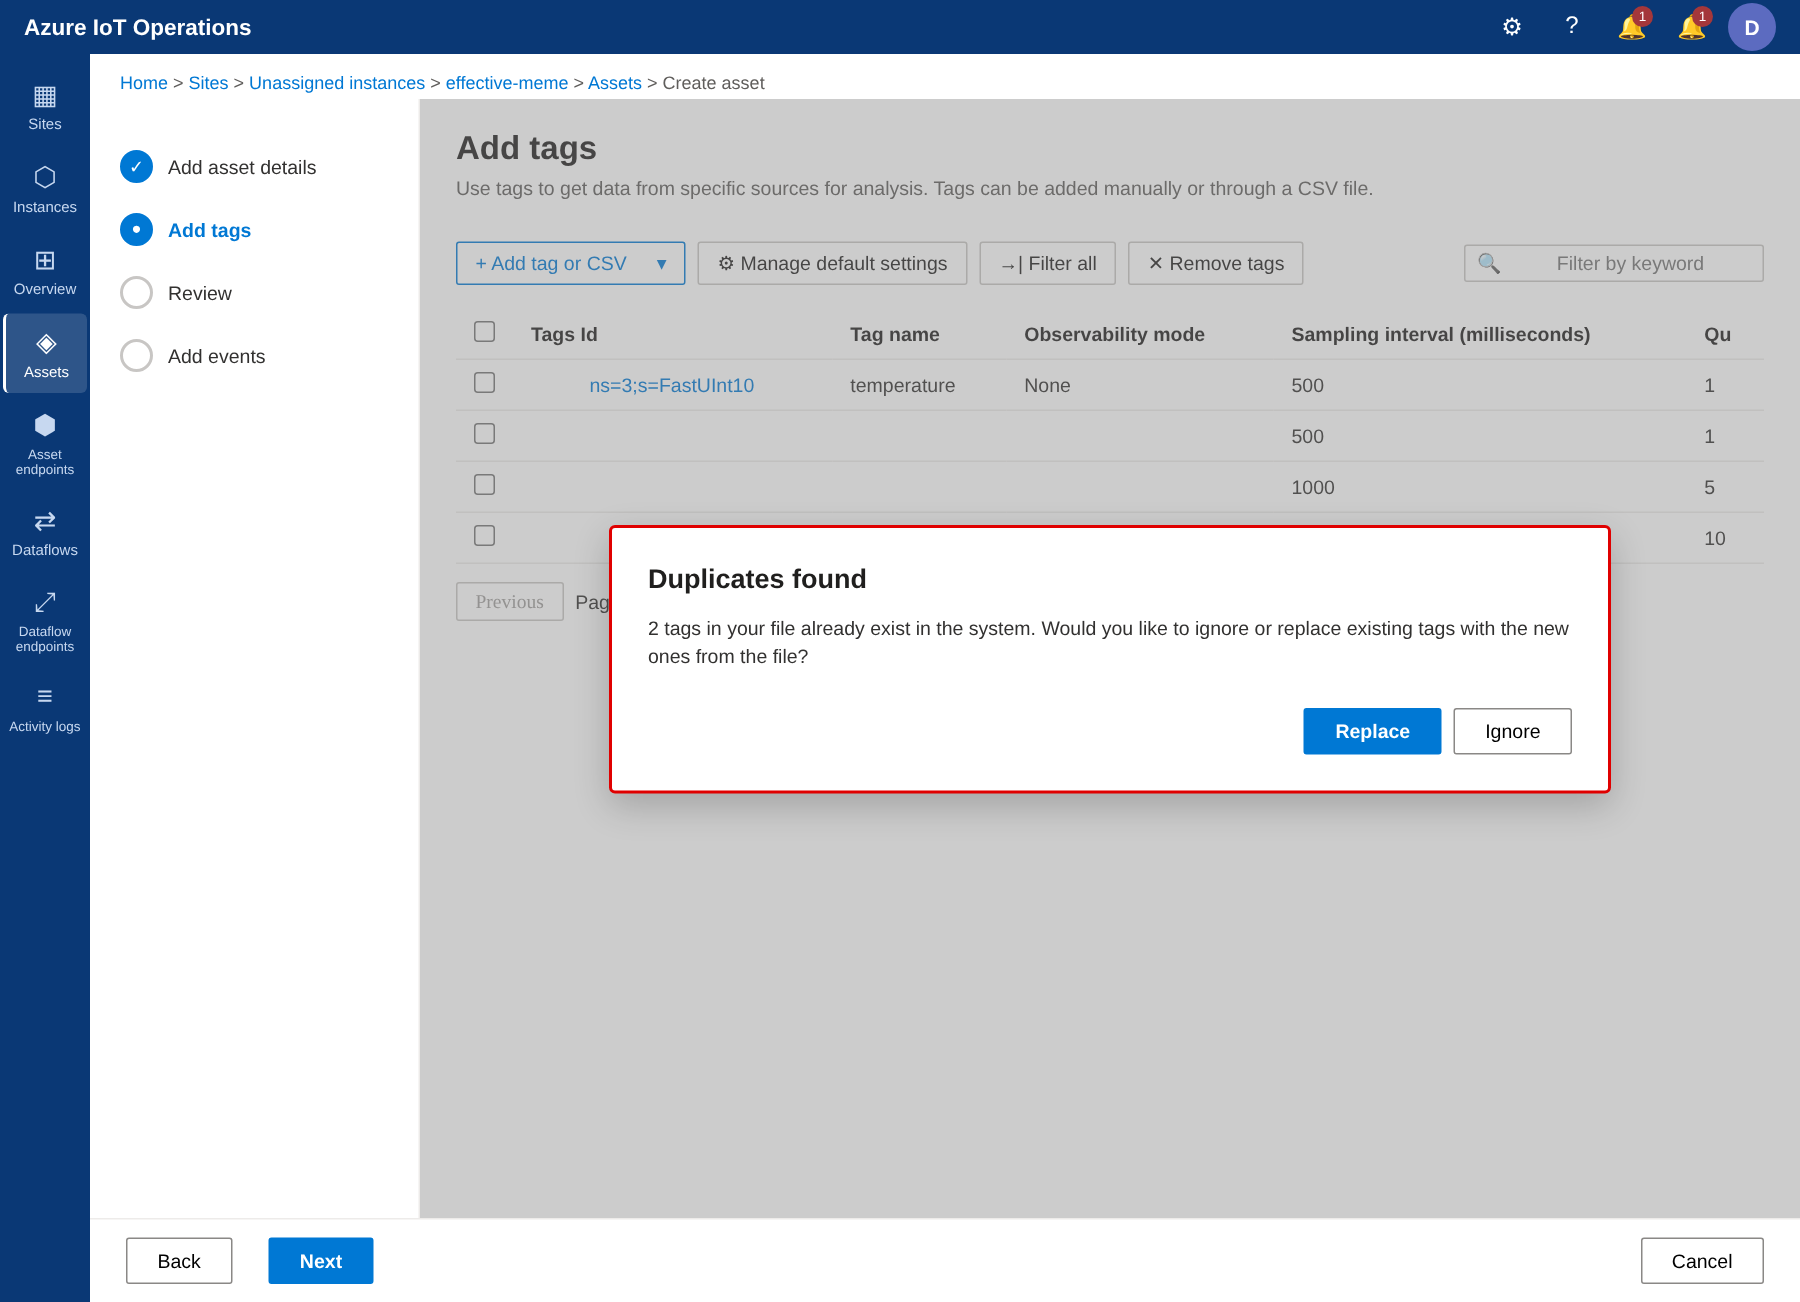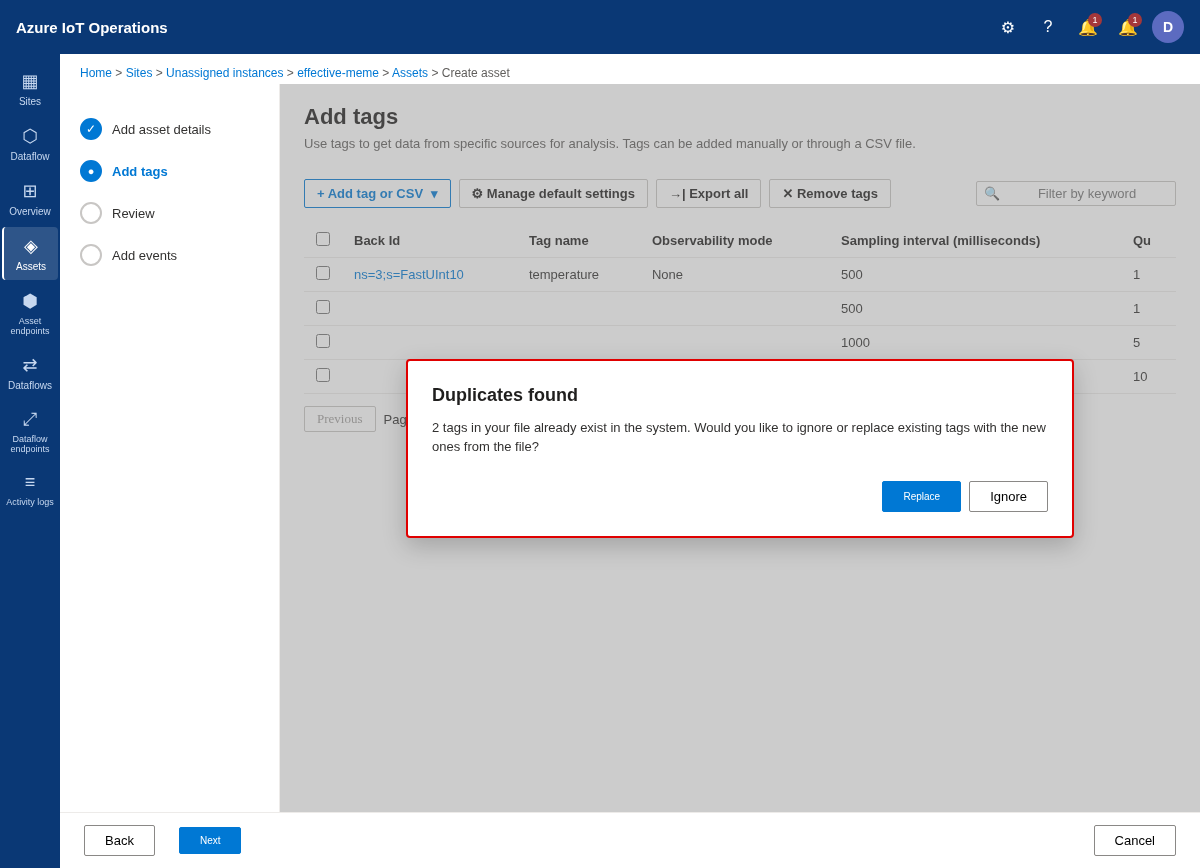--- a/index.html
+++ b/index.html
@@ -1,21 +1,21 @@
 <!DOCTYPE html>
 <html><head>
   <meta charset="utf-8">
   <style>
     * { box-sizing: border-box; margin: 0; padding: 0; }
     body { font-family: 'Segoe UI', Arial, sans-serif; font-size: 13px; background: #f3f2f1; height: 868px; overflow: hidden; display: flex; flex-direction: column; }
 
     
     .top-nav {
       background: #0a3875;
-      height: 54px;
+      height: 36px;
       display: flex;
       align-items: center;
       padding: 0 16px;
       flex-shrink: 0;
       color: white;
     }
     .top-nav-title {
       font-size: 15px;
       font-weight: 600;
       color: white;
@@ -170,29 +170,28 @@
 
     
     .toolbar {
       display: flex;
       align-items: center;
       gap: 8px;
       margin-bottom: 16px;
       flex-wrap: wrap;
     }
     .toolbar-btn {
-      display: flex; align-items: flex-end; gap: 8px;
+      display: flex; align-items: flex-end; gap: 20px;
       padding: 6px 12px;
       border: 1px solid #c8c6c4;
       background: white;
       color: #201f1e;
       font-size: 13px;
       cursor: pointer;
       border-radius: 2px;
-      font-weight: bold;
     }
     .toolbar-btn.primary-icon { color: #0078d4; border-color: #0078d4; }
     .filter-input-wrap {
       margin-left: auto;
       display: flex; align-items: center;
       border: 1px solid #c8c6c4;
       border-radius: 2px;
       background: white;
       padding: 4px 8px;
       gap: 6px;
@@ -218,21 +217,21 @@
       color: #201f1e;
       border-bottom: 1px solid #edebe9;
       background: white;
       white-space: nowrap;
     }
     .data-table td {
       padding: 8px 12px;
       border-bottom: 1px solid #edebe9;
       color: #323130;
     }
-    .cell-link { color: #0078d4; cursor: pointer; text-decoration: none; }
+    .cell-link { color: #0078d4; cursor: pointer; text-decoration: none; margin-left: 39px; }
     .checkbox-cell { width: 36px; }
     input[type="checkbox"] { width: 14px; height: 14px; cursor: pointer; }
 
     
     .overlay {
       position: absolute;
       top: 0; left: 0; right: 0; bottom: 0;
       background: rgba(128,128,128,0.4);
       z-index: 10;
       display: flex;
@@ -268,22 +267,22 @@
       display: flex;
       justify-content: flex-end;
       gap: 8px;
     }
     .btn-primary {
       padding: 7px 20px;
       background: #0078d4;
       color: white;
       border: 1px solid #0078d4;
       border-radius: 2px;
-      font-size: 10px;
-      font-weight: 400;
+      font-size: 13px;
+      font-weight: 700;
       cursor: pointer;
     }
     .btn-secondary {
       padding: 7px 20px;
       background: white;
       color: #000000;
       border: 1px solid #8a8886;
       border-radius: 2px;
       font-size: 13px;
       cursor: pointer;
@@ -356,21 +355,21 @@
 
 <div class="main-layout">
 
   <div class="sidebar">
     <div class="sidebar-item">
       <span class="sidebar-icon">▦</span>
       <span>Sites</span>
     </div>
     <div class="sidebar-item">
       <span class="sidebar-icon">⬡</span>
-      <span>Dataflow</span>
+      <span>Instances</span>
     </div>
     <div class="sidebar-item">
       <span class="sidebar-icon">⊞</span>
       <span>Overview</span>
     </div>
     <div class="sidebar-item active">
       <span class="sidebar-icon">◈</span>
       <span>Assets</span>
     </div>
     <div class="sidebar-item">
@@ -434,38 +433,38 @@
 
         <div class="toolbar">
           <button class="toolbar-btn primary-icon">
             <span>+ Add tag or CSV</span>
             <span>▾</span>
           </button>
           <button class="toolbar-btn">
             <span>⚙ Manage default settings</span>
           </button>
           <button class="toolbar-btn">
-            <span>→| Export all</span>
+            <span>→| Filter all</span>
           </button>
           <button class="toolbar-btn">
             <span>✕ Remove tags</span>
           </button>
           <div class="filter-input-wrap">
             <span>🔍</span>
             <input type="text" class="filter-input" placeholder="Filter by keyword" style="">
           </div>
         </div>
 
         <table class="data-table">
           <thead>
             <tr>
               <th class="checkbox-cell">
                 <input type="checkbox" style="">
               </th>
-              <th>Back Id</th>
+              <th>Tags Id</th>
               <th>Tag name</th>
               <th>Observability mode</th>
               <th>Sampling interval (milliseconds)</th>
               <th>Qu</th>
             </tr>
           </thead>
           <tbody>
             <tr class="table-row">
               <td class="checkbox-cell">
                 <input type="checkbox" style="">

